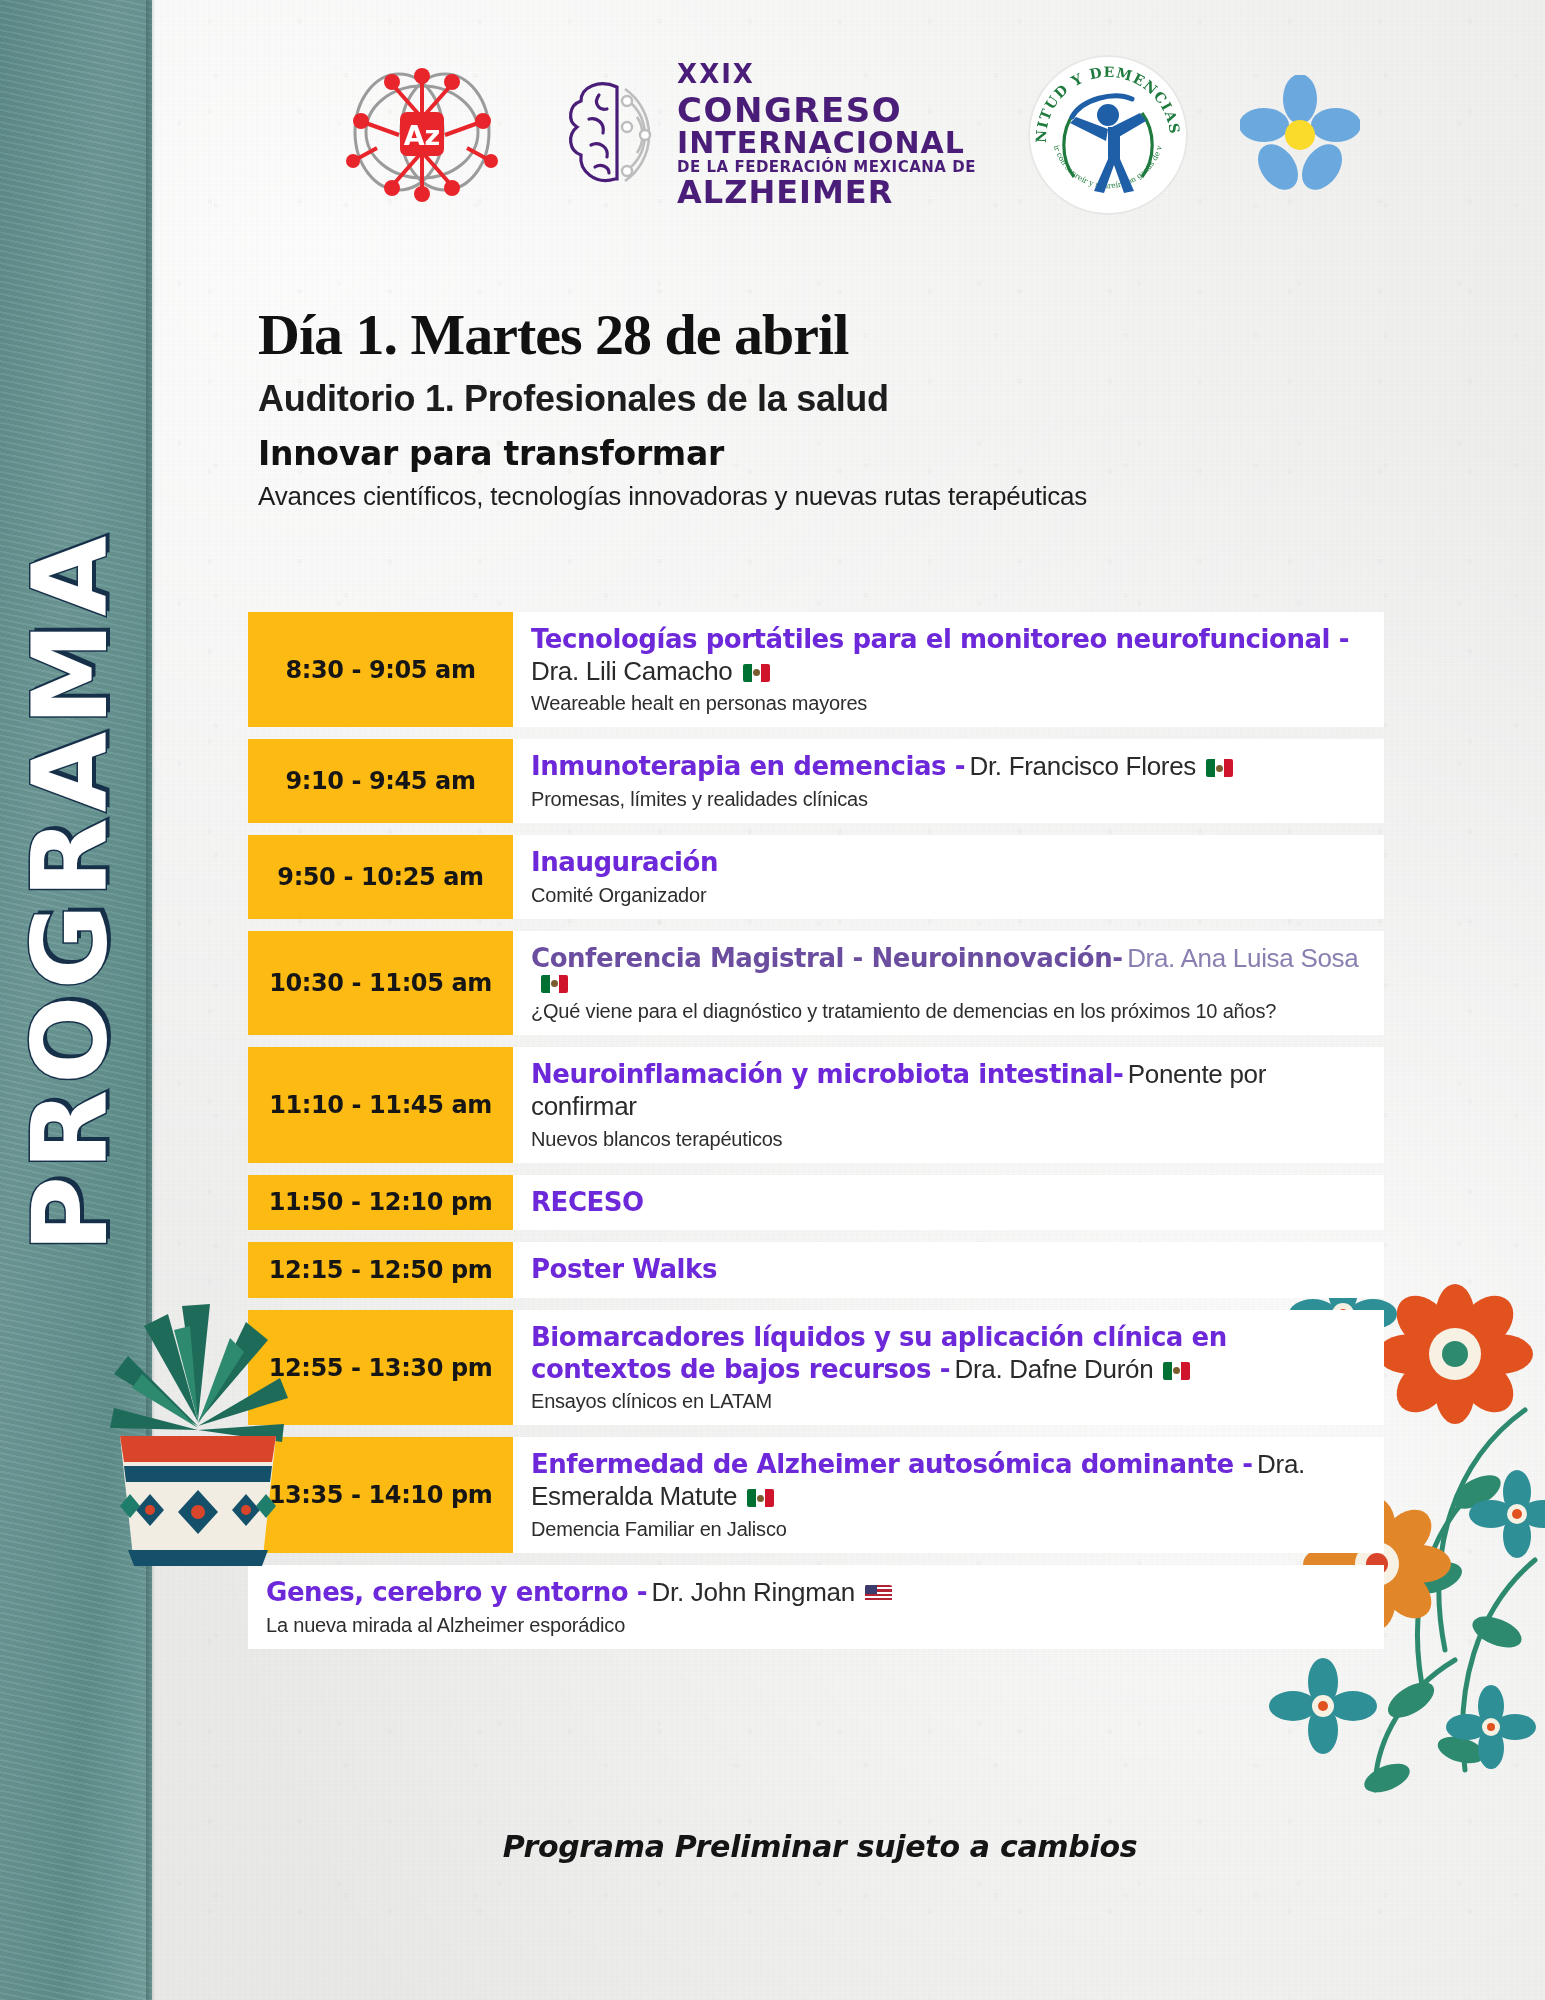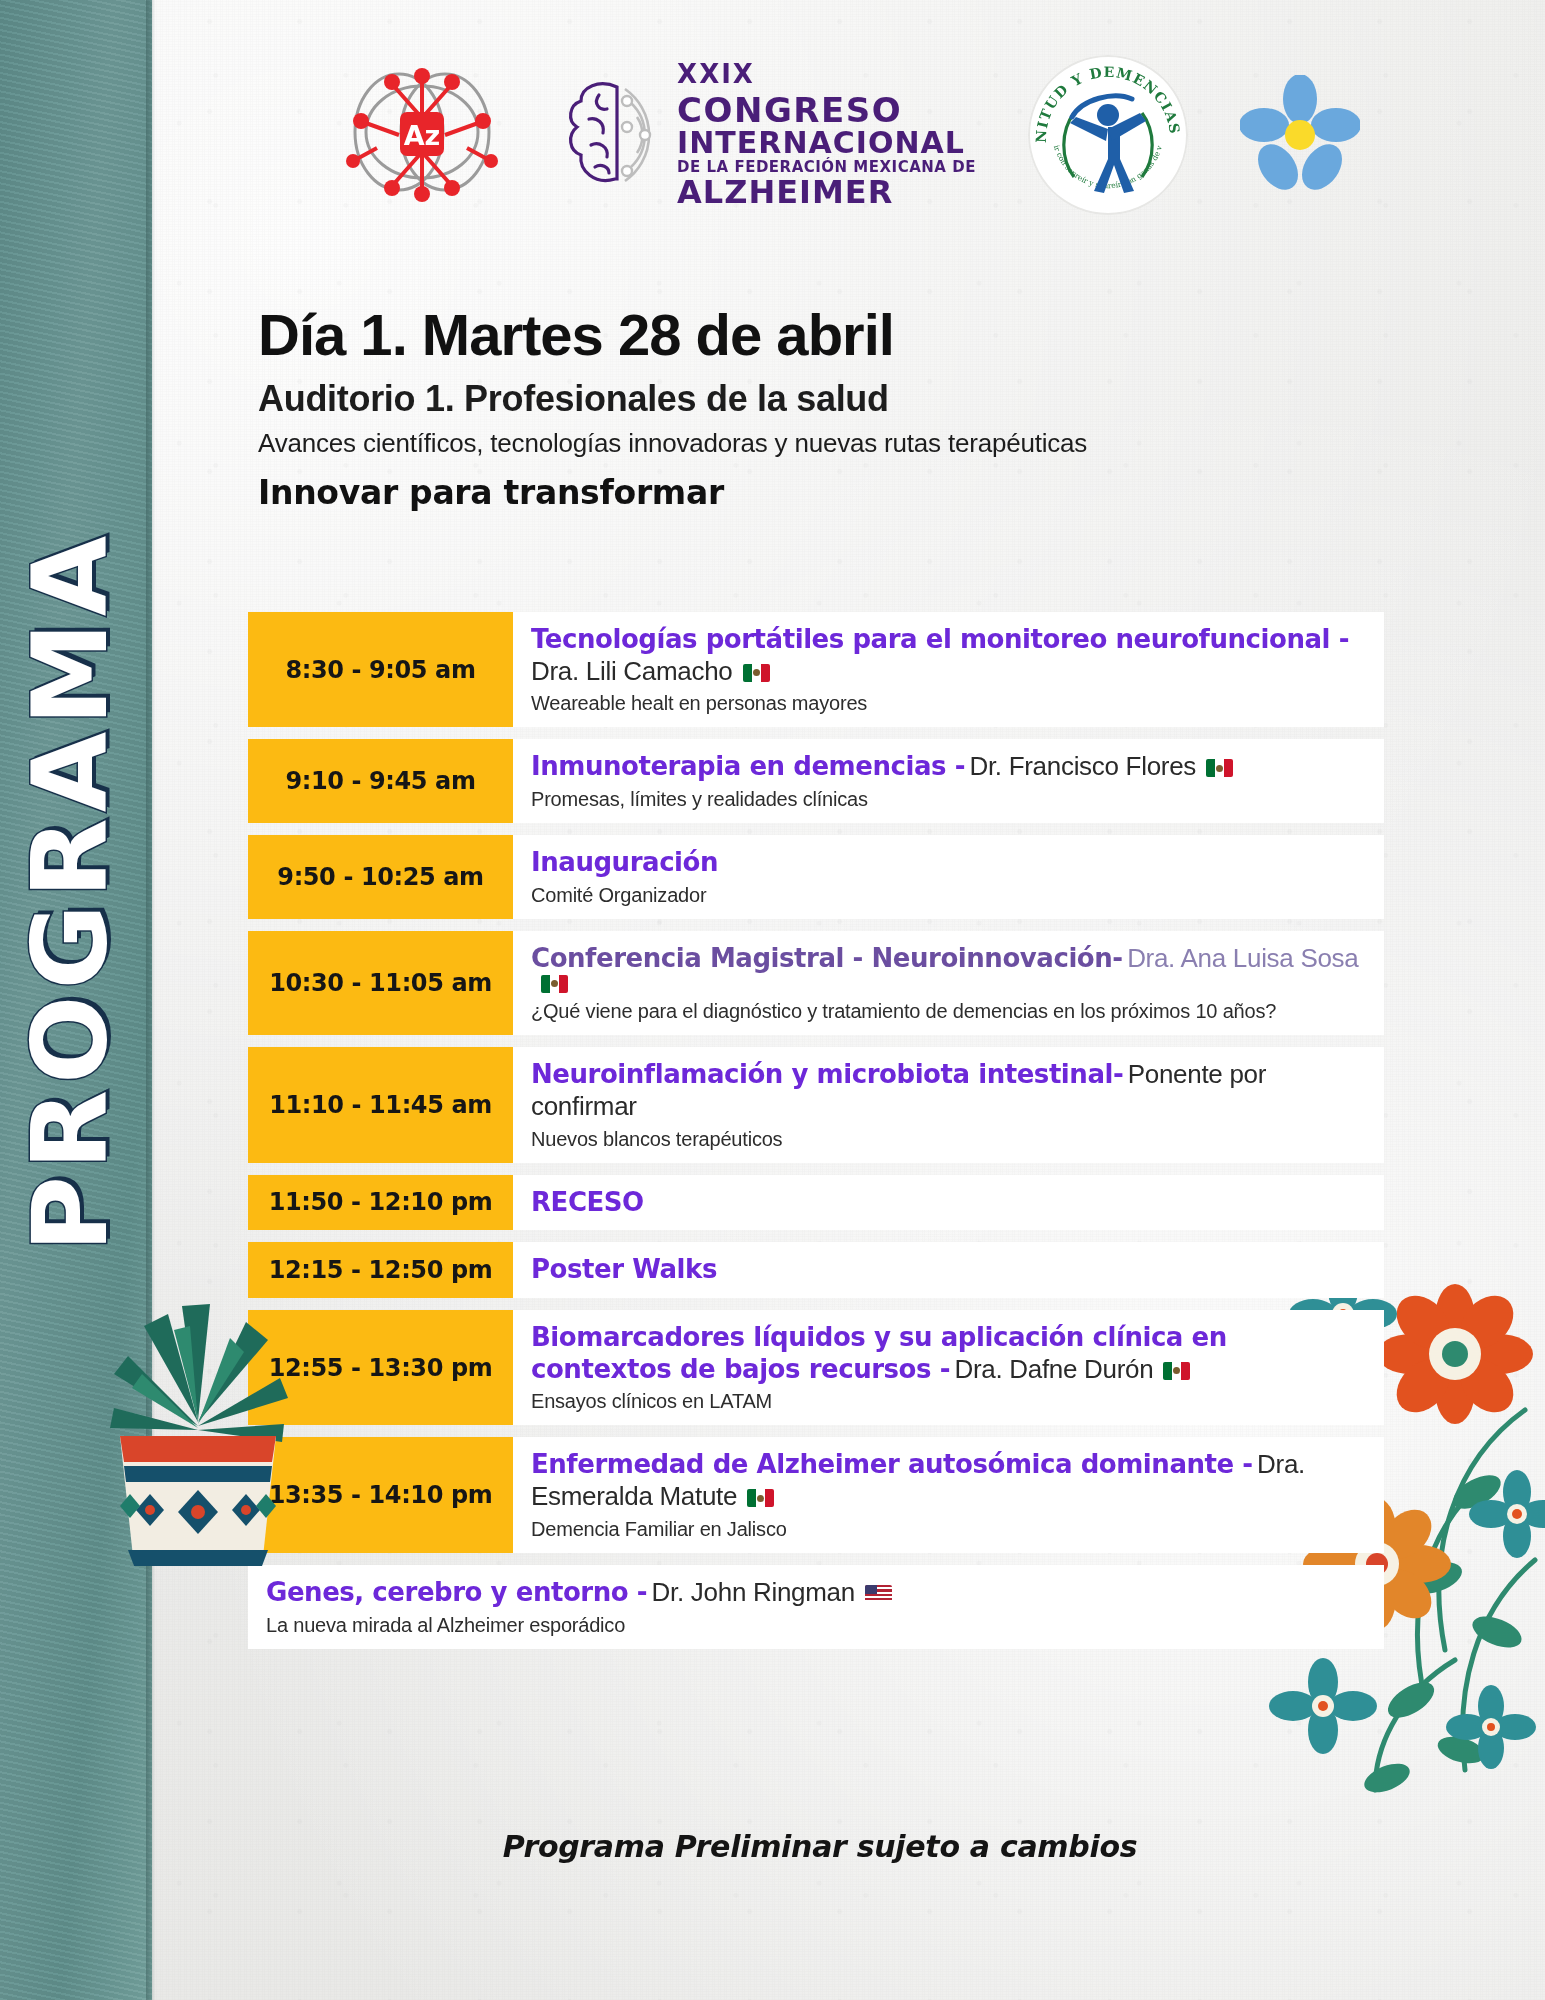--- a/index.html
+++ b/index.html
@@ -100,21 +100,21 @@
     background: #fff; box-shadow: 0 0 0 2px #e7e7e5 inset;
   }
   .circ-text { position: absolute; inset: 0; }
 
   
   .flower-logo { width: 120px; height: 120px; }
 
   
   #titles { position: absolute; left: 258px; top: 305px; width: 1110px; }
   #day-title {
-    font-family: Liberation Sans, sans-serif;
+    font-family: Liberation Serif, serif;
     font-weight: 700;
     font-size: 58px;
     letter-spacing: -1px;
     color: #111111;
     line-height: 1.05;
   }
   #auditorium {
     font-size: 36px;
     color: #1d1d1d;
     margin-top: 12px;
@@ -334,22 +334,22 @@
           <ellipse cx="24" cy="50" rx="25" ry="17"></ellipse>
         </g>
         <circle cx="60" cy="60" r="15" fill="#fada2a"></circle>
       </svg>
     </div>
   </div>
 
   <div id="titles">
     <div id="day-title">Día 1. Martes 28 de abril</div>
     <div id="auditorium">Auditorio 1. Profesionales de la salud</div>
+    <div id="slogan">Innovar para transformar</div>
     <div id="slogan-sub">Avances científicos, tecnologías innovadoras y nuevas rutas terapéuticas</div>
-    <div id="slogan">Innovar para transformar</div>
   </div>
 
   <div id="schedule">
       <div class="row">
         <div class="time-cell">8:30 - 9:05 am</div>
         <div class="desc-cell">
           <div class="talk-line"><span class="talk-title">Tecnologías portátiles para el monitoreo neurofuncional -</span> <span class="talk-speaker">Dra. Lili Camacho</span><span class="flag mx"></span></div>
           <div class="talk-sub">Weareable healt en personas mayores</div>
         </div>
       </div>

